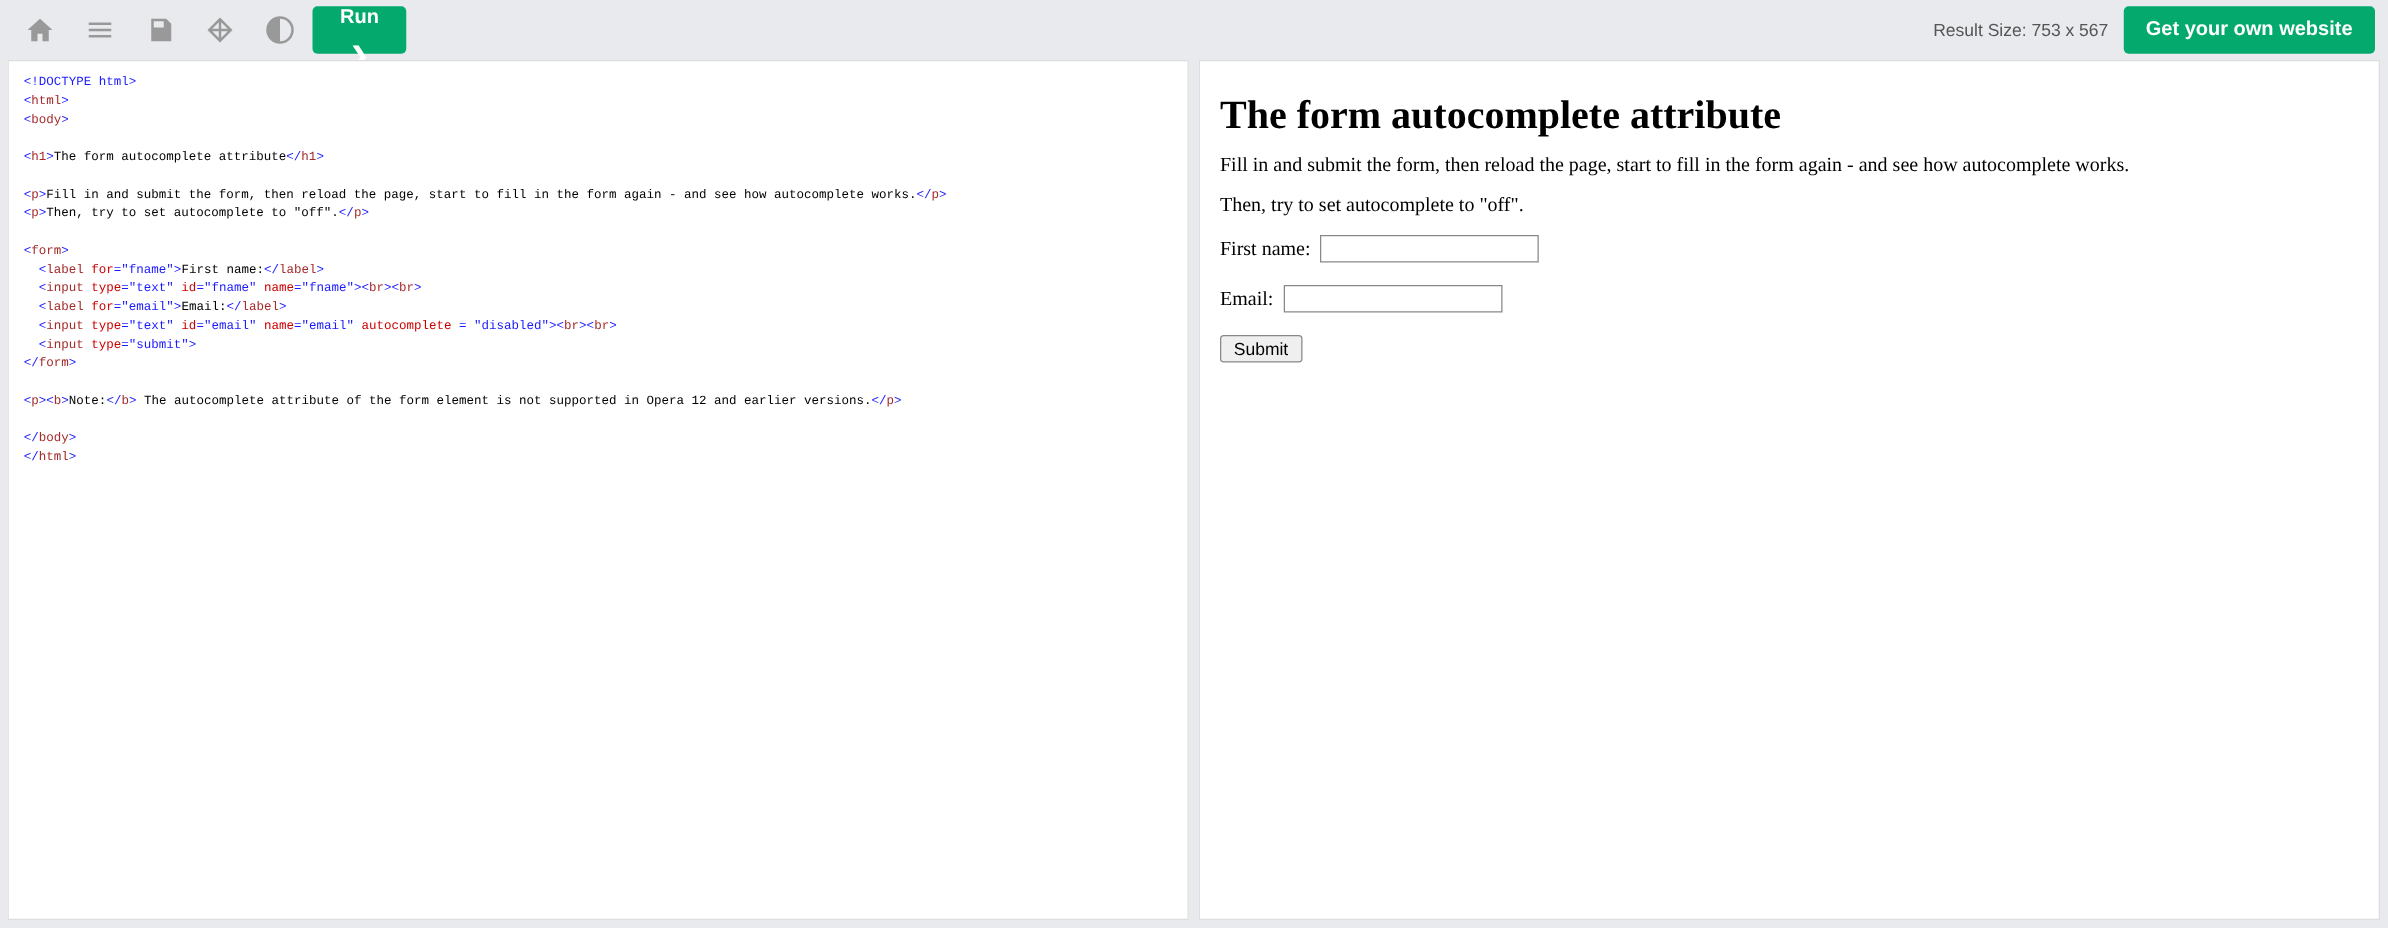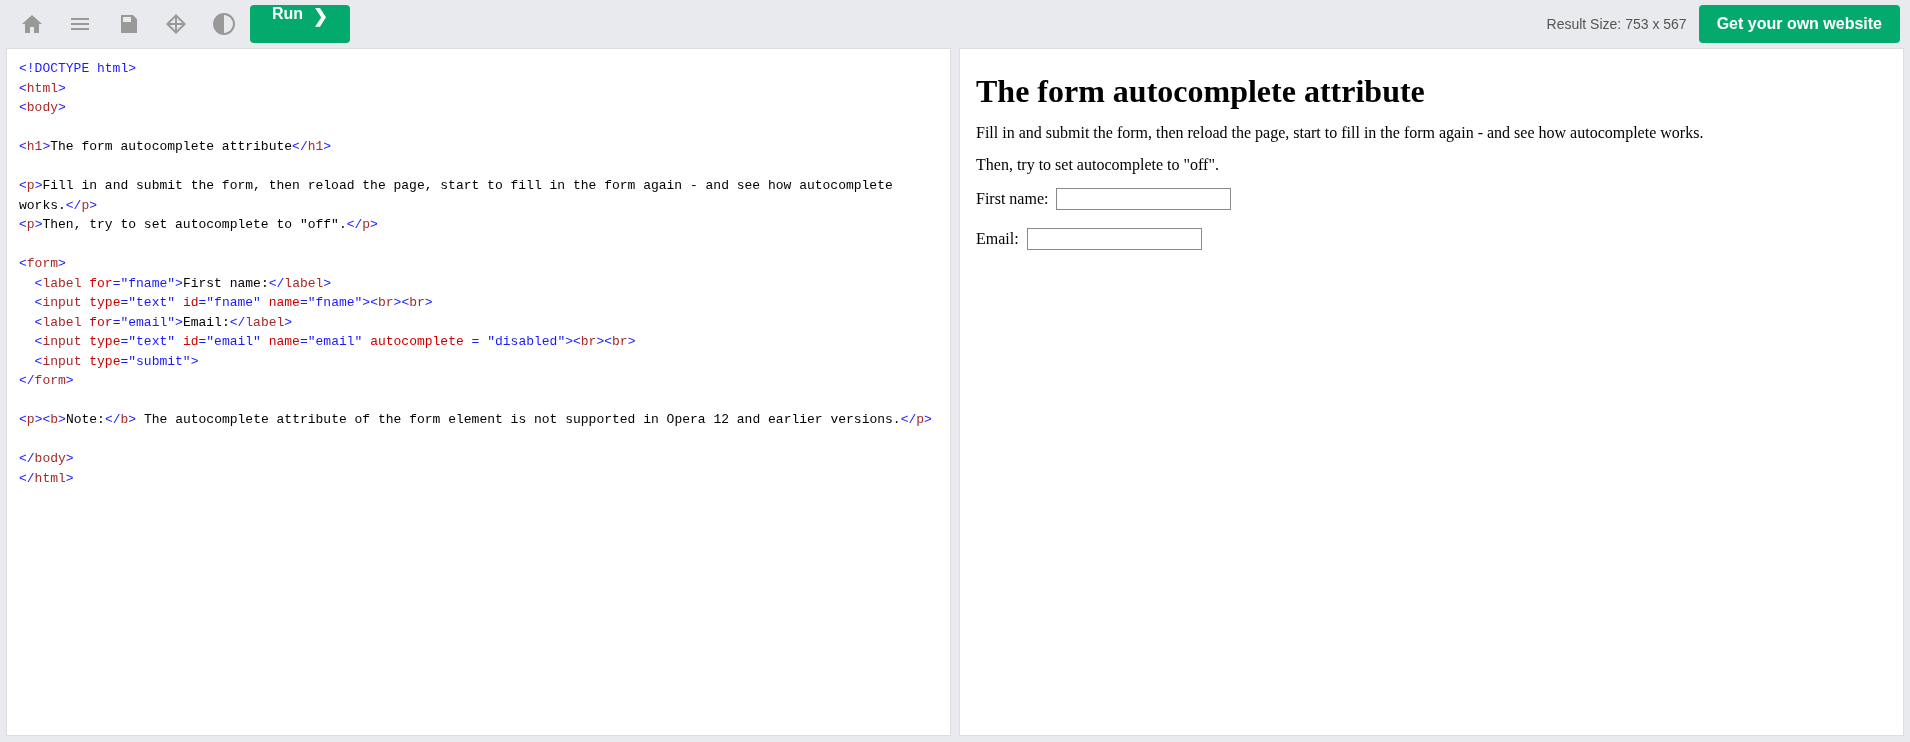--- a/index.html
+++ b/index.html
@@ -18,22 +18,23 @@
 .toolbar-right { margin-left: auto; display: flex; align-items: center; gap: 12px; }
 .icon-btn {
   width: 44px; height: 40px;
   display: flex; align-items: center; justify-content: center;
   color: #777; cursor: pointer; border: none; background: transparent;
 }
 .icon-btn svg { width: 24px; height: 24px; fill: #999; }
 .run-btn {
   background: #04AA6D; color: #fff; border: none;
   height: 38px; padding: 0 22px; font-size: 16px; font-weight: bold;
-  cursor: pointer; display: flex; align-items: flex-start; gap: 10px;
+  cursor: pointer; display: flex; align-items: center; gap: 10px;
   border-radius: 4px;
+  flex-direction: column;
 }
 .run-btn .chev { font-size: 18px; font-weight: bold; }
 .result-size { color: #555; font-size: 14px; }
 .cta-btn {
   background: #04AA6D; color: #fff; border: none;
   height: 38px; padding: 0 18px; font-size: 16px; font-weight: bold;
   cursor: pointer; border-radius: 4px;
 }
 
 .workspace {
@@ -43,21 +44,21 @@
   gap: 8px;
 }
 .pane {
   flex: 1; background: #fff; overflow: auto;
   border: 1px solid #ddd;
 }
 
 
 .code {
   font-family: Consolas, 'Courier New', monospace;
-  font-size: 13px; line-height: 1.5; padding: 10px 12px;
+  font-size: 10px; line-height: 1.5; padding: 10px 12px;
   white-space: pre-wrap; word-break: break-word;
   color: #000;
 }
 .bl { color: #1a1aff; }
 .br { color: #a52a2a; }
 .rd { color: #c00; }
 
 
 .preview { padding: 14px 16px; font-family: 'Times New Roman', Times, serif; color: #000; }
 .preview h1 { font-size: 32px; font-weight: bold; margin: 10px 0 14px 0; }
@@ -149,17 +150,20 @@
       <p>Then, try to set autocomplete to "off".</p>
       <div>
         <div class="form-row">
           <label>First name:</label>
           <input type="text" style="">
         </div>
         <div class="form-row" style="margin-top:18px">
           <label>Email:</label>
           <input type="text" class="email-input" style="">
         </div>
+        <div class="submit-row">
+          <input type="submit" value="Submit" style="">
+        </div>
       </div>
     </div>
   </div>
 
 </div>
 
 </body></html>

